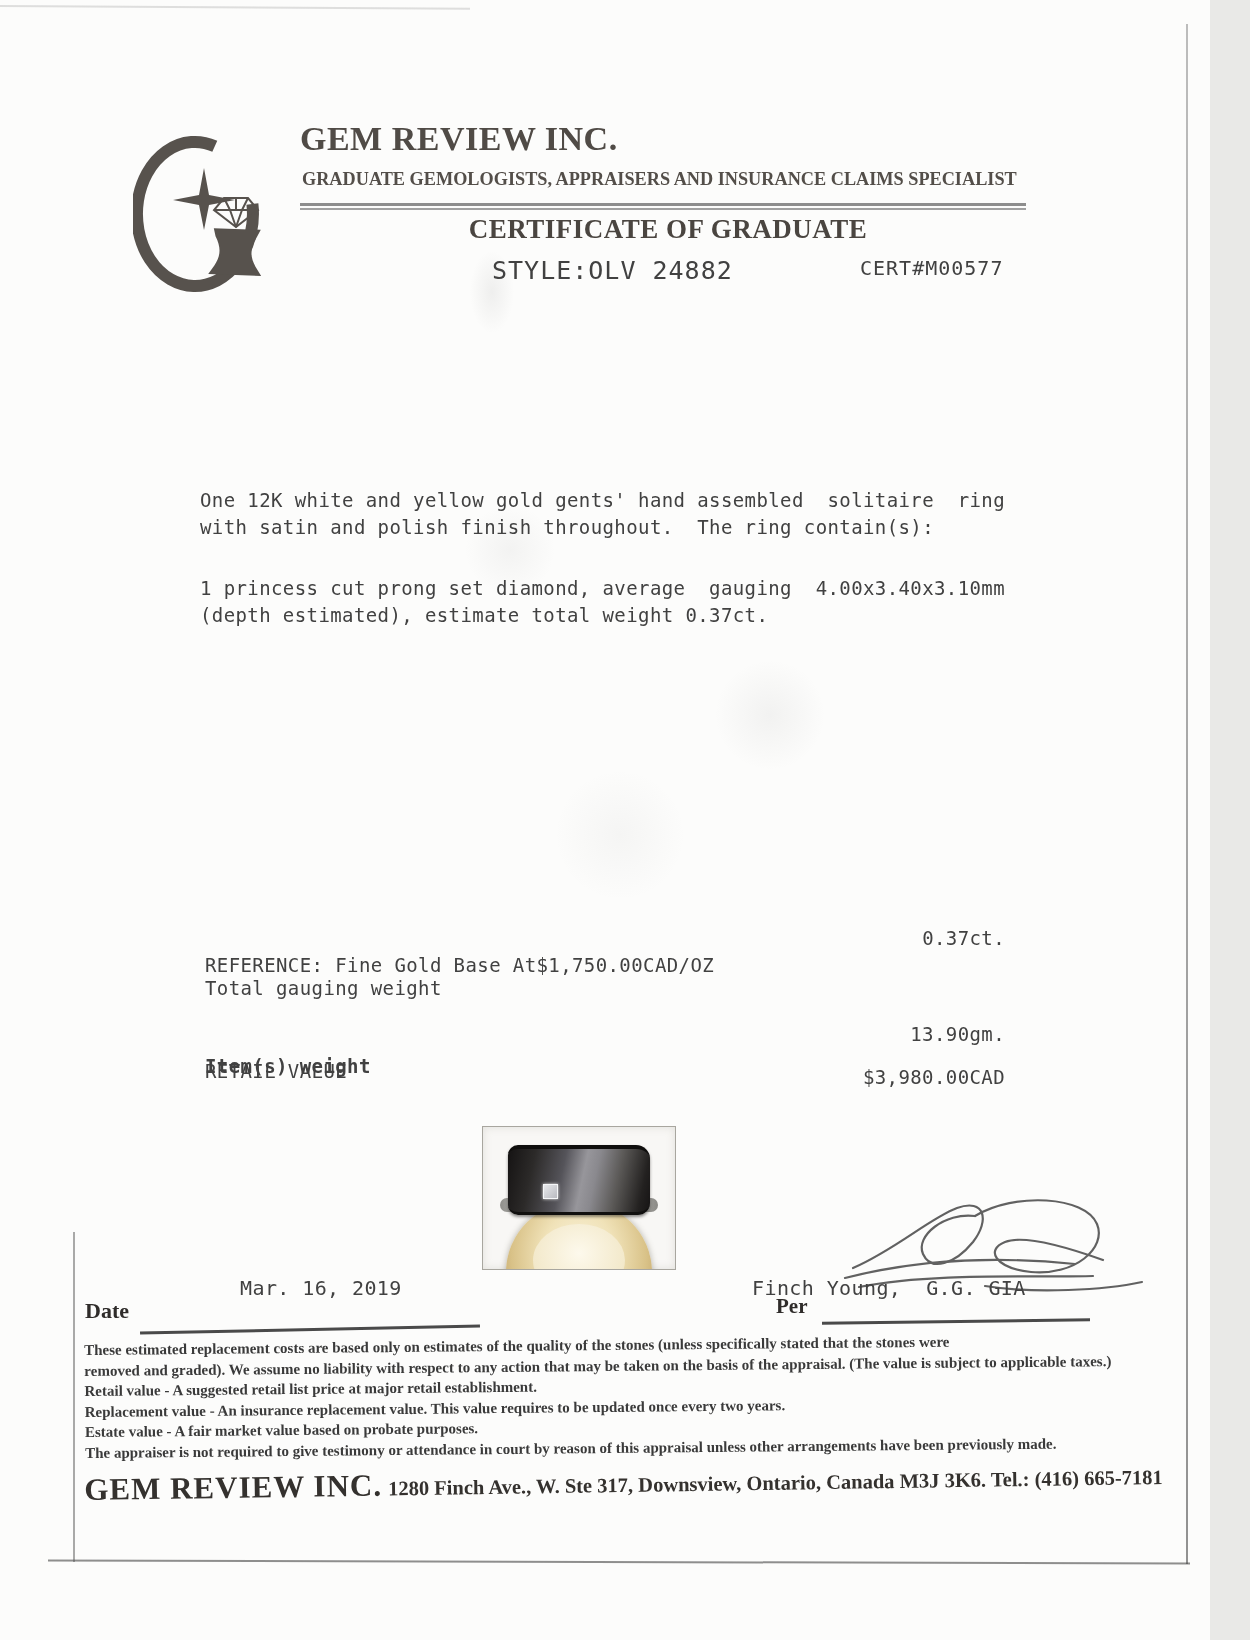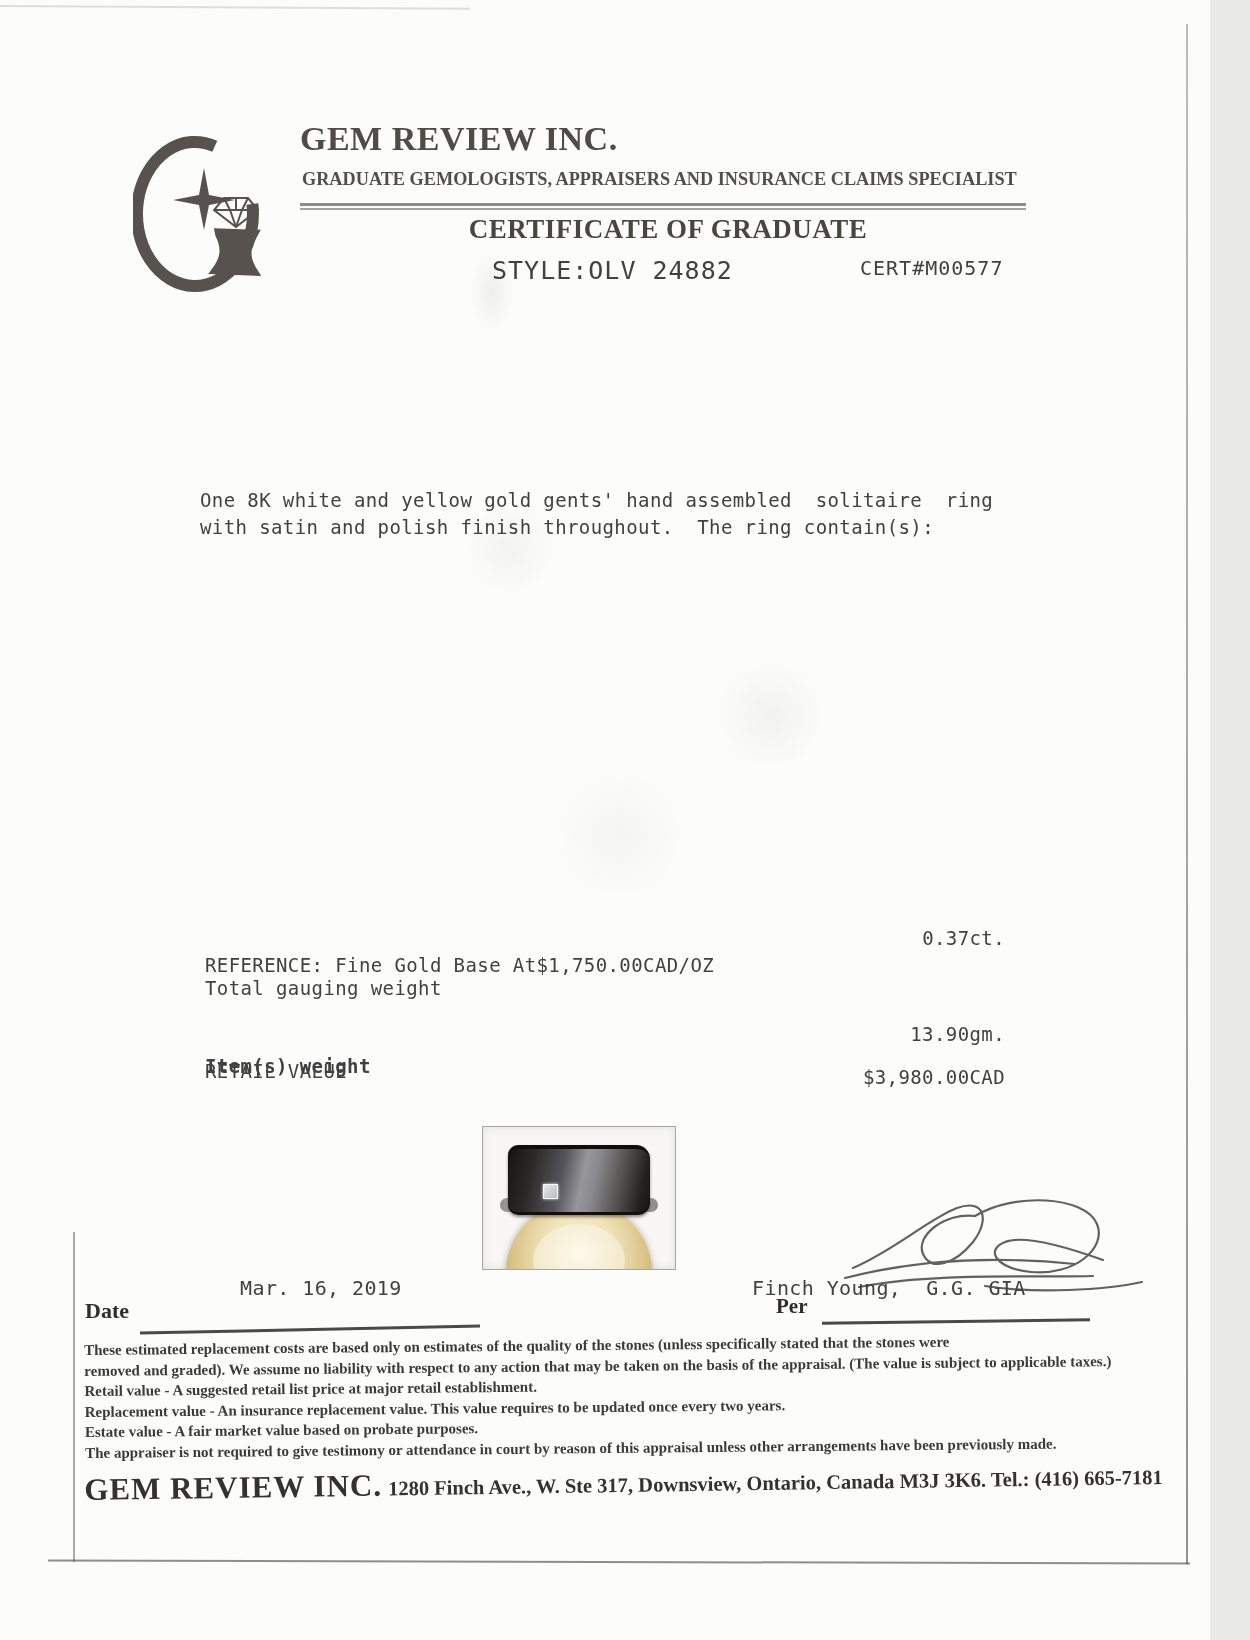--- a/index.html
+++ b/index.html
@@ -138,22 +138,24 @@
   <div class="abs company-name">GEM REVIEW INC.</div>
   <div class="abs tagline">GRADUATE GEMOLOGISTS, APPRAISERS AND INSURANCE CLAIMS SPECIALIST</div>
   <div class="abs rule-wrap">
     <div class="rule-a"></div>
       <div class="rule-b"></div>
   </div>
   <div class="abs cert-title">CERTIFICATE OF GRADUATE</div>
   <div class="abs mono style-no">STYLE:OLV 24882</div>
   <div class="abs mono cert-no">CERT#M00577</div>
 
-  <div class="abs mono para pre para-desc">One 8K white and yellow gold gents' hand assembled  solitaire  ring
+  <div class="abs mono para pre para-desc">One 12K white and yellow gold gents' hand assembled  solitaire  ring
 with satin and polish finish throughout.  The ring contain(s):</div>
+  <div class="abs mono para pre para-stone">1 princess cut prong set diamond, average  gauging  4.00x3.40x3.10mm
+(depth estimated), estimate total weight 0.37ct.</div>
 
   <div class="abs mono ref-line">REFERENCE: Fine Gold Base At$1,750.00CAD/OZ</div>
 
   <div class="abs mono val-label" style="left:205px;top:977px;">Total gauging weight</div>
   <div class="abs mono val-value" style="left:855px;top:927px;">0.37ct.</div>
 
   <div class="abs mono val-label" style="left:205px;top:1055px;font-weight:bold;">Item(s) weight</div>
   <div class="abs mono val-value" style="left:855px;top:1023px;">13.90gm.</div>
 
   <div class="abs mono val-label" style="left:205px;top:1060px;">RETAIL VALUE</div>

